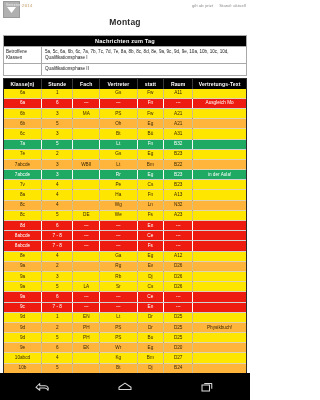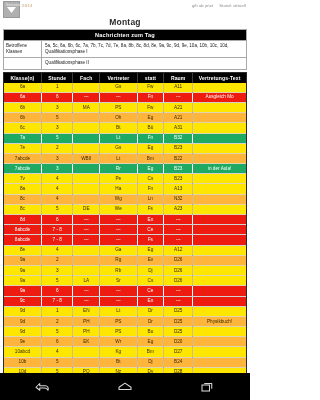--- a/index.html
+++ b/index.html
@@ -67,21 +67,21 @@
     white-space: nowrap;
   }
   .topright .sep { display:inline-block; width: 6px; }
 
   
   .daytitle {
     text-align: center;
     font-size: 8.5px;
     font-weight: bold;
     color: #2b2b2b;
-    padding: 1px 0 2px 0;
+    padding: 1px 0 8px 0;
     letter-spacing: .2px;
   }
 
   
   .newsbox {
     margin: 0 3px;
     border: 1px solid #a9a9a9;
     box-sizing: border-box;
   }
   .newsbox-title {

